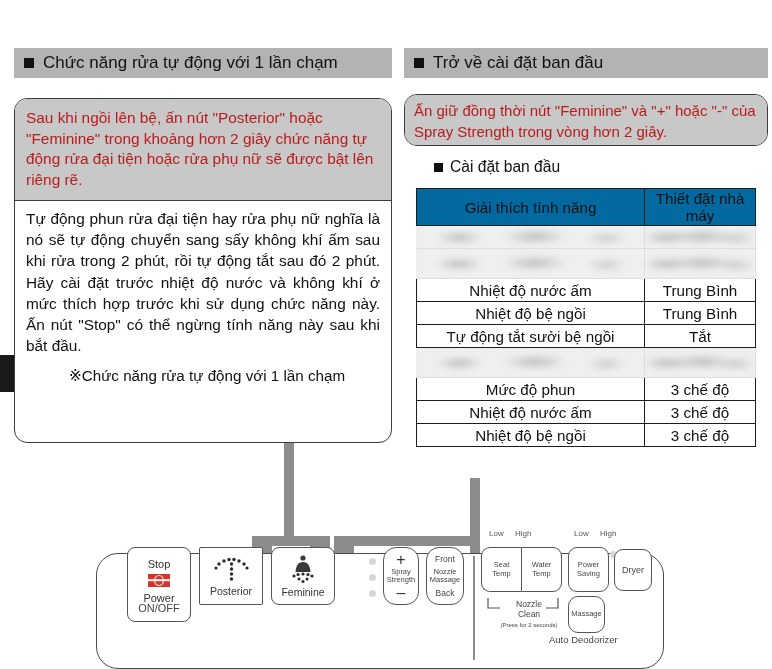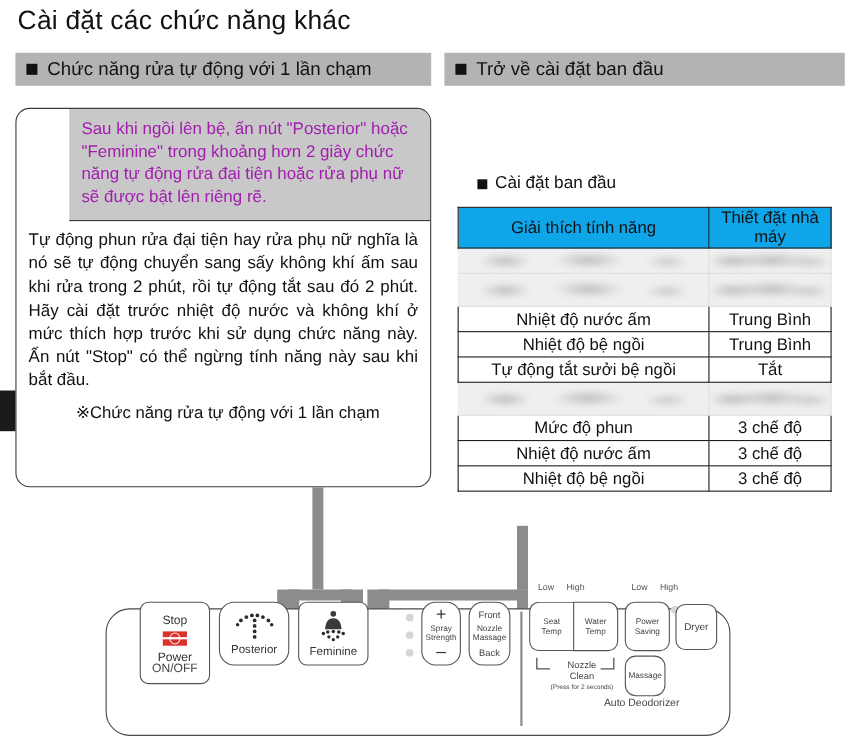--- a/index.html
+++ b/index.html
@@ -33,23 +33,22 @@
   .callout{
     position:absolute;box-sizing:border-box;
     border:1.6px solid #3d3d3d;border-radius:13px;background:#fff;
     overflow:hidden;
   }
   #calloutLeft{left:14px;top:98px;width:378px;height:345px;}
   #calloutRight{left:404px;top:94px;width:364px;height:52px;}
 
   .cal-grey{
     background:#c8c8c8;padding:9px 11px 10px 11px;
-    font-size:15.4px;line-height:20.5px;color:#a21caf;
+    font-size:15.4px;line-height:20.5px;color:#b91c1c;
     border-bottom:1.6px solid #3d3d3d;
-    margin-left:48px;
   }
   .cal-white{
     padding:7px 11px 8px 11px;font-size:15.4px;line-height:21.2px;
     color:#111;text-align:justify;text-justify:inter-word;
   }
   .cal-note{
     padding:2px 11px 8px 11px;font-size:15.2px;line-height:20.5px;color:#111;
   }
   .cal-note .note-body{display:block;padding-left:17px;text-indent:-17px;margin-left:43px;}
   .cal-note .l2{display:block;padding-left:17px;text-indent:0;}
@@ -71,21 +70,21 @@
   
   .tbl{
     position:absolute;left:416px;top:188px;width:339px;
     border-collapse:collapse;table-layout:fixed;
   }
   .tbl td,.tbl th{
     border:1.4px solid #1d1d1d;text-align:center;
     font-size:15.2px;font-weight:400;color:#111;height:23px;padding:1px 2px;
     box-sizing:border-box;
   }
-  .tbl th{background:#0ea5e9;}
+  .tbl th{background:#0369a1;}
   .tbl col.c1{width:228px;}
   .tbl col.c2{width:111px;}
   .tbl tr.blur td{
     color:transparent;background:#efefef;
     border-color:rgba(40,40,40,.08);
   }
   .tbl tr.blur td .smudge{
     display:block;height:100%;width:100%;
     background:
       radial-gradient(ellipse 34px 9px at 18% 52%, rgba(90,90,90,.38), rgba(90,90,90,0) 70%),
@@ -127,21 +126,21 @@
   .power-ico:before{
     content:"";position:absolute;left:0;right:0;top:50%;height:1.6px;
     background:#fff;transform:translateY(-50%);
   }
   .power-ico:after{
     content:"";position:absolute;left:6px;top:1px;width:10px;height:11px;
     border:1.4px solid rgba(255,255,255,.85);border-radius:50%;
     box-sizing:border-box;
   }
 
-  #btnPosterior{left:199px;top:547px;width:64px;height:58px;border-radius:14px;}
+  #btnPosterior{left:199px;top:547px;width:64px;height:58px;border-radius:2px;}
   #btnFeminine{left:271px;top:547px;width:64px;height:58px;border-radius:8px;}
 
   #btnSpray{left:383px;top:547px;width:36px;height:58px;border-radius:13px;}
   #btnNozzlePos{left:426px;top:547px;width:38px;height:58px;border-radius:13px;}
 
   #btnSeatTemp{left:481px;top:547px;width:40px;height:45px;border-radius:9px 0 0 9px;border-right:none;}
   #btnWaterTemp{left:521px;top:547px;width:41px;height:45px;border-radius:0 9px 9px 0;}
   #btnPowerSaving{left:568px;top:547px;width:41px;height:45px;border-radius:9px;}
   #btnDryer{left:614px;top:549px;width:38px;height:42px;border-radius:9px;}
   #btnMassage{left:568px;top:596px;width:37px;height:37px;border-radius:10px;}
@@ -169,40 +168,42 @@
   }
 
   .spray-lbl{font-size:7.5px;line-height:8.5px;color:#444;text-align:center;}
   .sep-line{position:absolute;left:473px;top:556px;width:1.6px;height:104px;background:#8c8c8c;}
 </style>
 </head>
 <body>
 
 <div class="page">
 
-  <div class="page-title">Cài đặt các chức năng khác</div>
 
   <div class="sec-head" id="secHeadLeft">
     <span class="sq"></span>
     <span>Chức năng rửa tự động với 1 lần chạm</span>
   </div>
 
   <div class="sec-head" id="secHeadRight">
     <span class="sq"></span>
     <span>Trở về cài đặt ban đầu</span>
   </div>
 
   <div class="callout" id="calloutLeft">
     <div class="cal-grey">Sau khi ngồi lên bệ, ấn nút "Posterior" hoặc "Feminine" trong khoảng hơn 2 giây chức năng tự động rửa đại tiện hoặc rửa phụ nữ sẽ được bật lên riêng rẽ.</div>
     <div class="cal-white">Tự động phun rửa đại tiện hay rửa phụ nữ nghĩa là nó sẽ tự động chuyển sang sấy không khí ấm sau khi rửa trong 2 phút, rồi tự động tắt sau đó 2 phút. Hãy cài đặt trước nhiệt độ nước và không khí ở mức thích hợp trước khi sử dụng chức năng này. Ấn nút "Stop" có thể ngừng tính năng này sau khi bắt đầu.</div>
     <div class="cal-note">
       <span class="note-body"><span>※</span><span>Chức năng rửa tự động với 1 lần chạm</span></span>
     </div>
   </div>
 
+  <div class="callout" id="calloutRight">
+    <div class="cal-grey">Ấn giữ đồng thời nút "Feminine" và "+" hoặc "-" của Spray Strength trong vòng hơn 2 giây.</div>
+  </div>
 
   <div class="sub-head">
     <span class="sq"></span>
     <span>Cài đặt ban đầu</span>
   </div>
 
   <table class="tbl">
     <colgroup>
         <col class="c1">
         <col class="c2">

